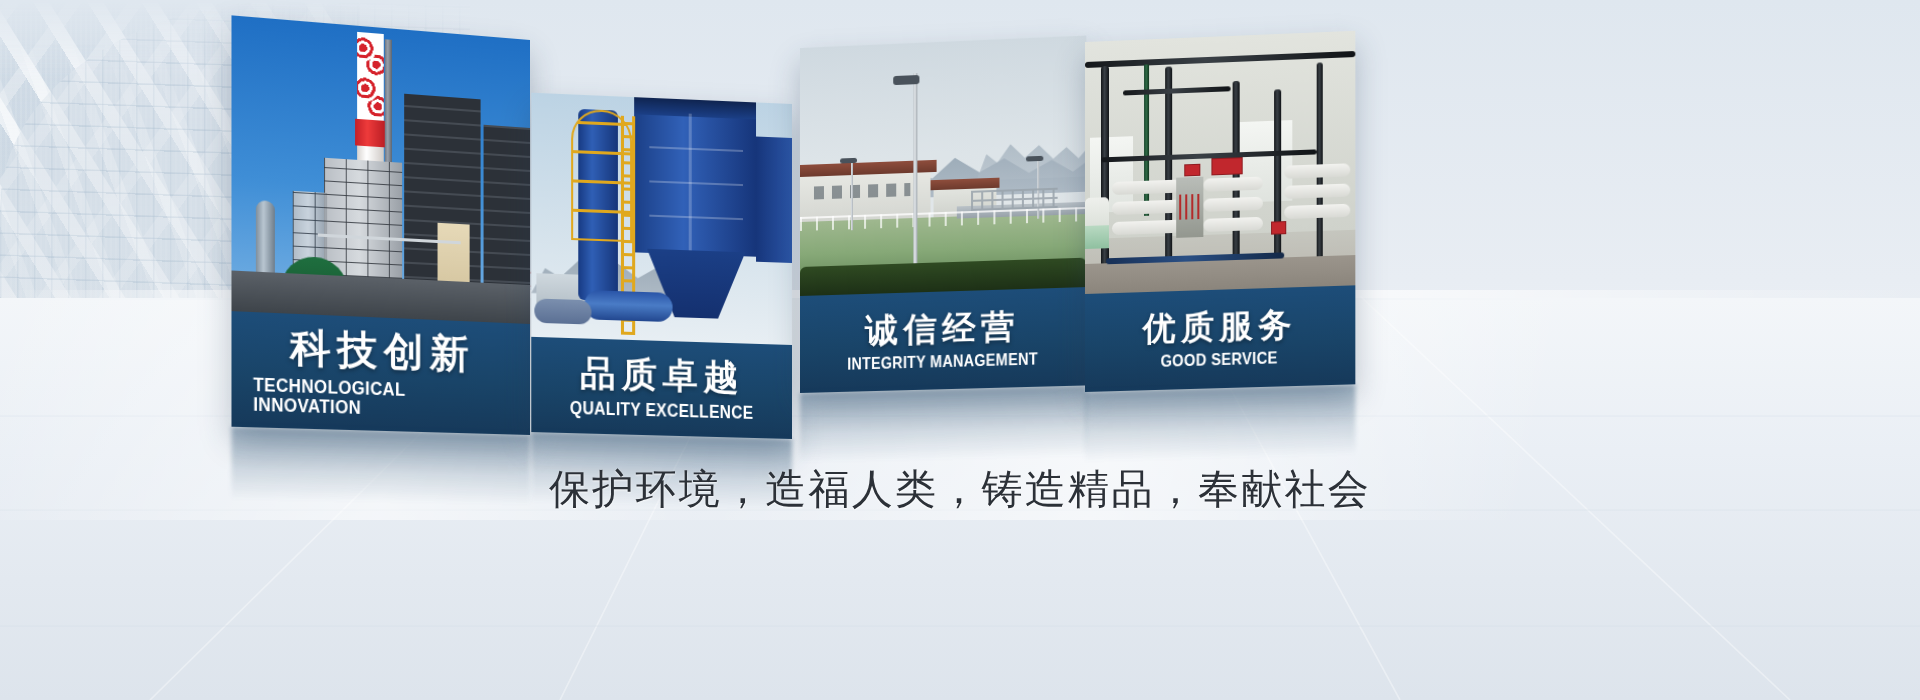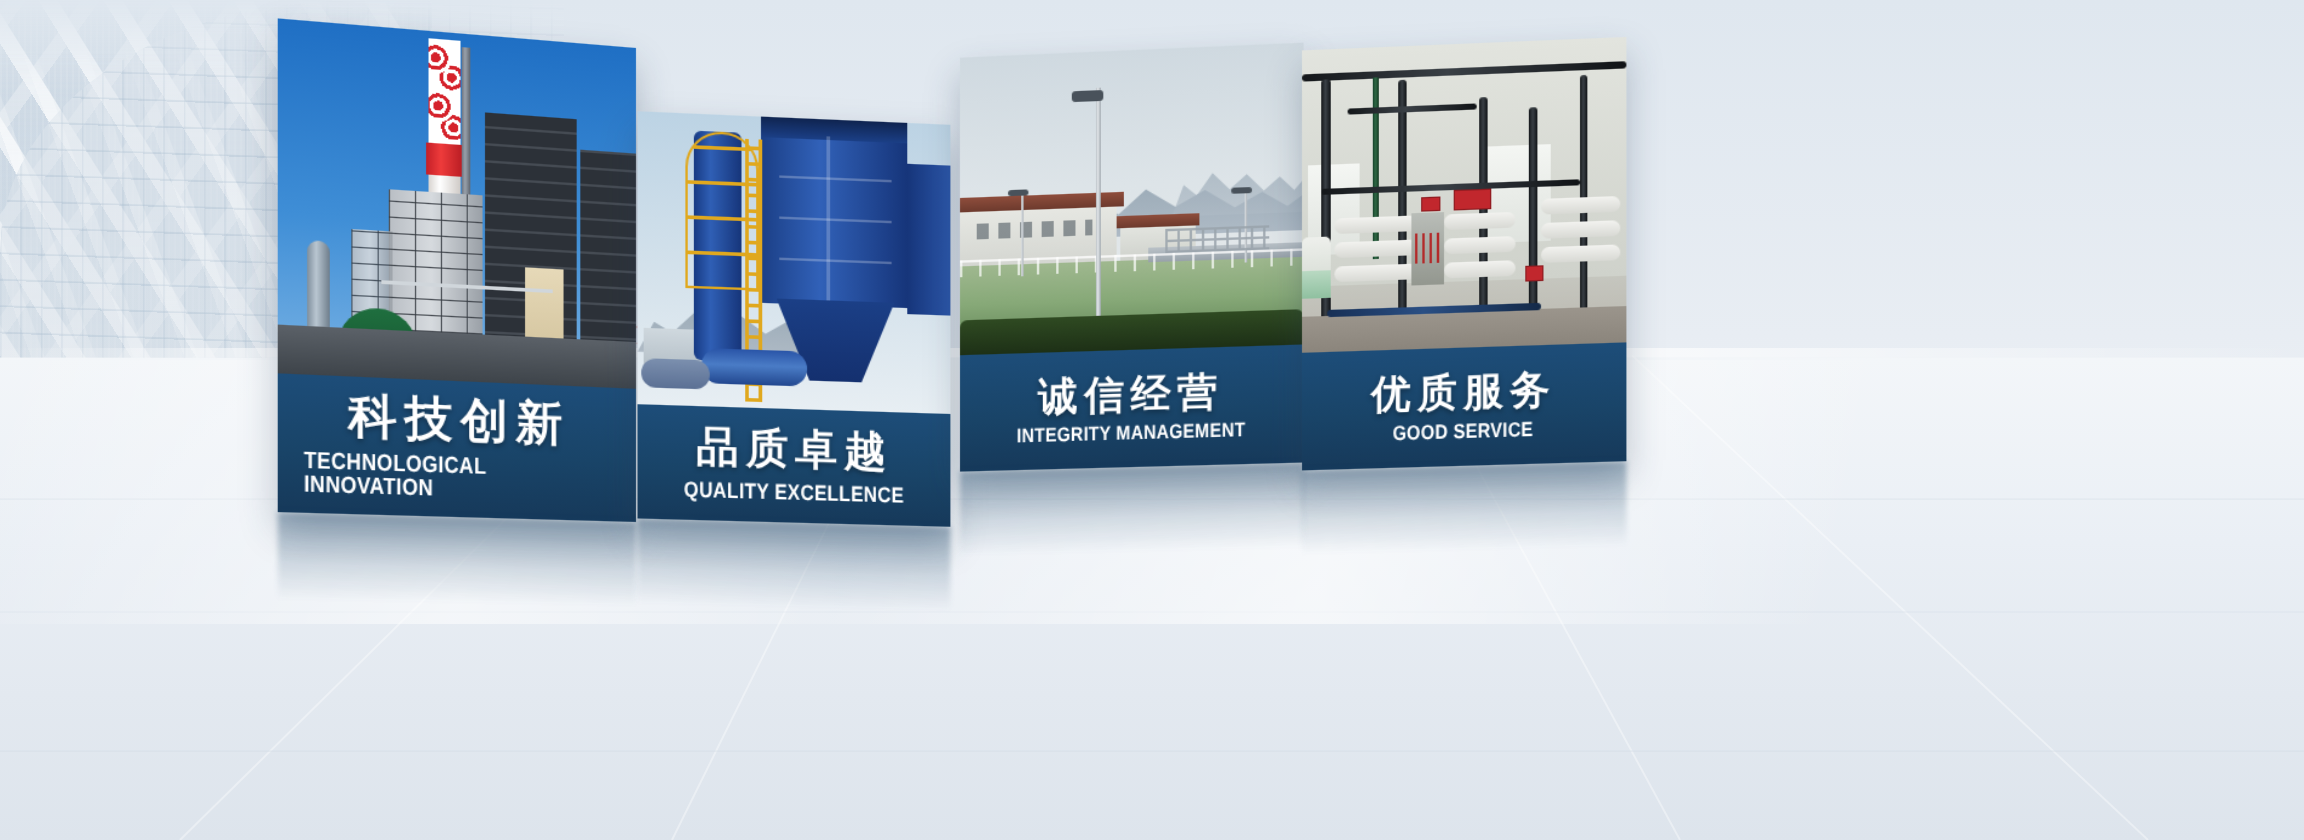--- a/index.html
+++ b/index.html
@@ -356,14 +356,15 @@
         <div class="band">
           <div class="cn">优质服务</div>
           <div class="en">GOOD SERVICE</div>
         </div>
       </div>
       <div class="reflection" style="top:350px"></div>
     </div>
 
   </div>
 
+  <div class="tagline">保护环境，造福人类，铸造精品，奉献社会</div>
 
 </div>
 
 </body></html>

